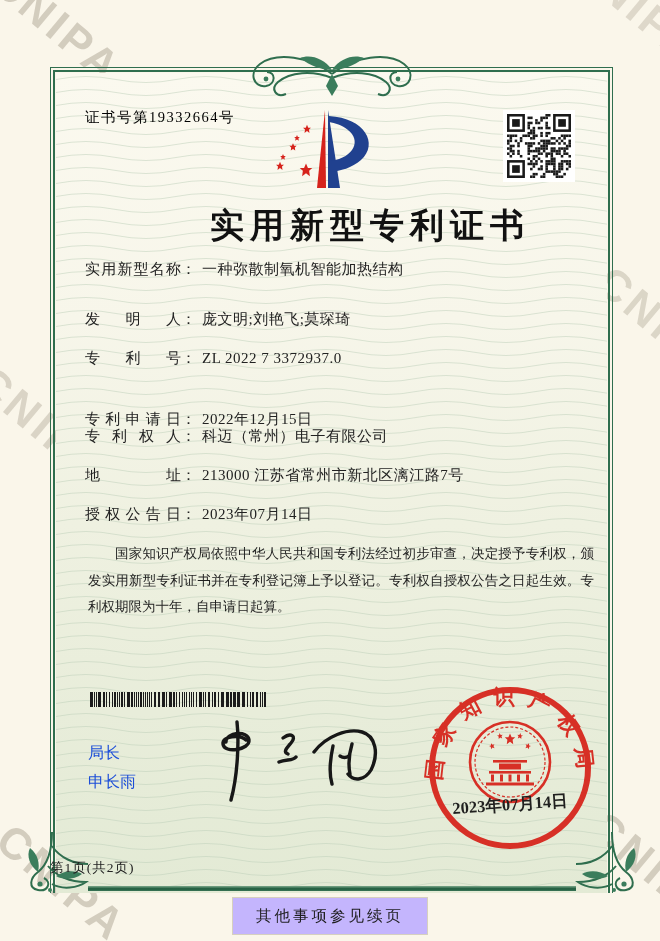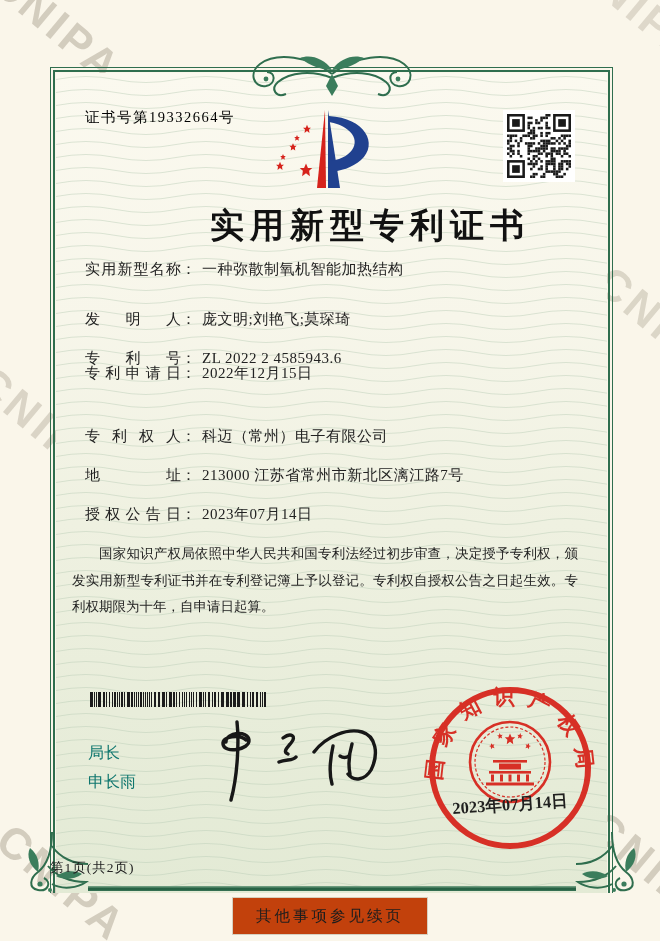--- a/index.html
+++ b/index.html
@@ -38,34 +38,34 @@
   .qr-box svg{margin:4px;}
   .title{
     position:absolute;left:0;top:203px;width:660px;z-index:5;text-align:center;
     font-size:34px;font-weight:bold;letter-spacing:6px;color:#111;padding-left:40px;
   }
   .field-row{position:absolute;left:85px;z-index:5;font-size:15px;color:#222;white-space:nowrap;}
   .flabel{display:inline-block;width:96px;text-align:justify;text-align-last:justify;vertical-align:top;}
   .colon{display:inline-block;margin-right:6px;}
   .fvalue{letter-spacing:0.5px;}
   .second-pair{position:absolute;left:260px;top:0;}
-  .paras{position:absolute;left:72px;top:541px;width:506px;z-index:5;
+  .paras{position:absolute;left:88px;top:541px;width:506px;z-index:5;
     font-size:13.5px;line-height:1.98;text-align:justify;color:#1f1f1f;}
   .paras p{margin:0;text-indent:2em;}
   .barcode{position:absolute;left:90px;top:692px;z-index:5;}
   .signer{position:absolute;left:88px;top:738px;z-index:5;
-    font-family:"Liberation Sans","DejaVu Sans",sans-serif;font-size:16px;color:#0f766e;line-height:29px;}
+    font-family:"Liberation Sans","DejaVu Sans",sans-serif;font-size:16px;color:#1d4ed8;line-height:29px;}
   .signature{position:absolute;left:196px;top:716px;z-index:5;}
   .seal{position:absolute;left:424px;top:682px;z-index:6;}
   .page-info{position:absolute;left:50px;top:859px;width:563px;text-align:left;z-index:5;
     font-size:13.5px;letter-spacing:1px;color:#222;}
   .tab{
     position:absolute;left:50%;top:897px;transform:translateX(-50%);z-index:5;
     width:194px;height:36px;line-height:36px;text-align:center;
-    background:#c2410c;border:1px solid #d6d0bf;
+    background:#c4b5fd;border:1px solid #d6d0bf;
     font-size:15.5px;letter-spacing:3px;color:#1d1d1d;
   }
 </style>
 </head>
 <body>
 
 <div class="page">
 
   <span class="wm" style="left:-20px;top:0;color:rgba(122,110,90,.30)">CNIPA</span>
   <span class="wm" style="left:560px;top:-18px;color:rgba(122,110,90,.22)">CNIPA</span>
@@ -374,23 +374,23 @@
 
   <div class="title">实用新型专利证书</div>
 
   <div class="field-row" style="top:260px">
     <span class="flabel">实用新型名称</span><span class="colon">：</span><span class="fvalue">一种弥散制氧机智能加热结构</span>
   </div>
   <div class="field-row" style="top:310px">
     <span class="flabel">发明人</span><span class="colon">：</span><span class="fvalue">庞文明;刘艳飞;莫琛琦</span>
   </div>
   <div class="field-row" style="top:349px">
-    <span class="flabel">专利号</span><span class="colon">：</span><span class="fvalue">ZL 2022 2 4585943.6</span>
-  </div>
-  <div class="field-row" style="top:364px">
+    <span class="flabel">专利号</span><span class="colon">：</span><span class="fvalue">ZL 2022 7 3372937.0</span>
+  </div>
+  <div class="field-row" style="top:410px">
     <span class="flabel">专利申请日</span><span class="colon">：</span><span class="fvalue">2022年12月15日</span>
   </div>
   <div class="field-row" style="top:427px">
     <span class="flabel">专利权人</span><span class="colon">：</span><span class="fvalue">科迈（常州）电子有限公司</span>
   </div>
   <div class="field-row" style="top:466px">
     <span class="flabel">地址</span><span class="colon">：</span><span class="fvalue">213000 江苏省常州市新北区漓江路7号</span>
   </div>
   <div class="field-row" style="top:505px;width:505px">
     <span class="flabel">授权公告日</span><span class="colon">：</span><span class="fvalue">2023年07月14日</span>

